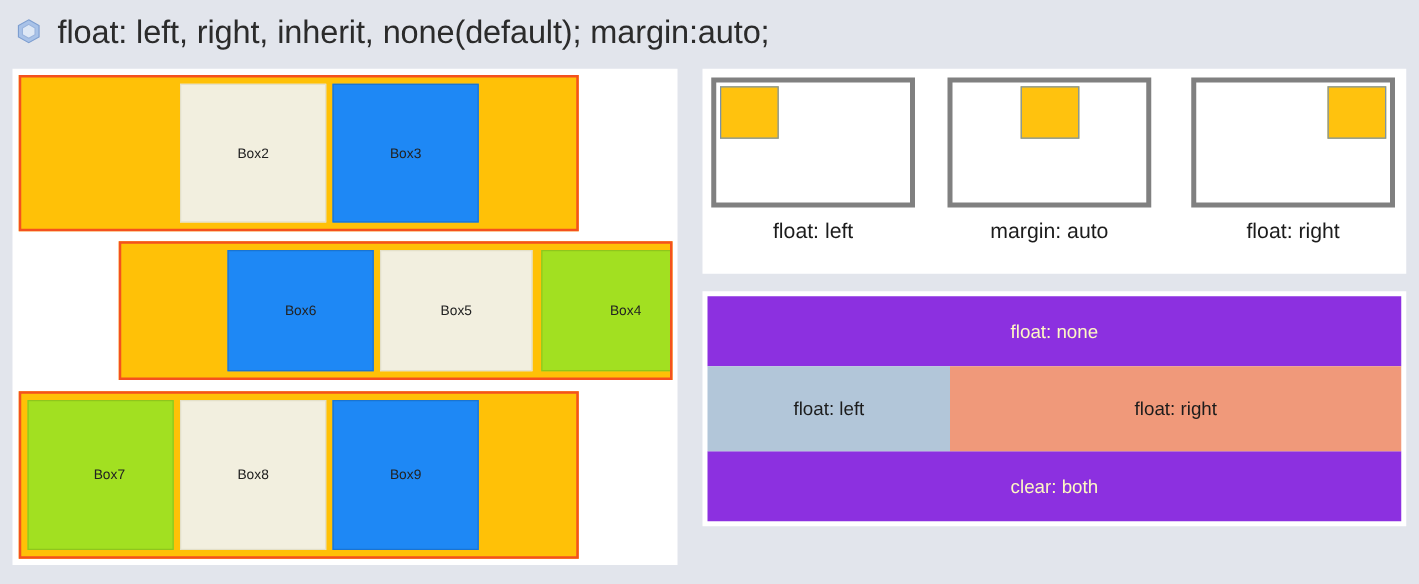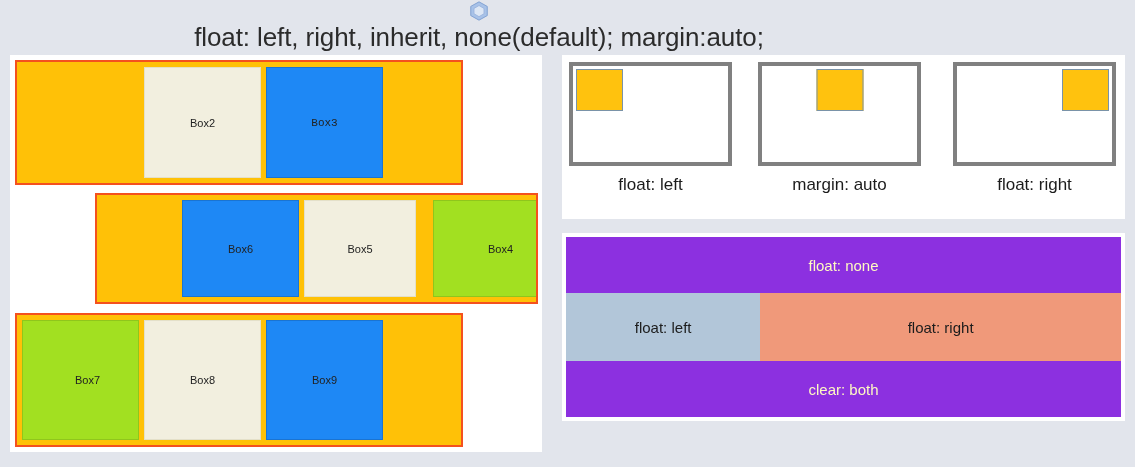--- a/index.html
+++ b/index.html
@@ -15,21 +15,20 @@
     position: relative;
   }
 
   
   #title-bar {
     position: absolute;
     left: 0; top: 0;
     width: 946px; height: 50px;
     display: flex;
     align-items: center;
-    flex-direction: column;
   }
   #hex-icon {
     width: 22px; height: 22px;
     margin-left: 12px;
     flex: 0 0 auto;
     display: block;
   }
   #title-text {
     margin-left: 12px;
     font-size: 26px;
@@ -142,30 +141,30 @@
   </svg>
   <span id="title-text">float: left, right, inherit, none(default); margin:auto;</span>
 </div>
 
 <div id="left-panel">
 
   <div class="float-row" id="row-1">
     <div class="box box-cream" style="left:127px;width:117px;">
       <span>Box2</span>
     </div>
-    <div class="box box-blue" style="left:249px;width:117px;font-family:Liberation Mono, monospace;">
+    <div class="box box-blue" style="left:249px;width:117px;">
       <span>Box3</span>
     </div>
   </div>
 
   <div class="float-row" id="row-2">
     <div class="box box-blue" style="left:85px;width:117px;">
       <span>Box6</span>
     </div>
-    <div class="box box-cream" style="left:207px;width:112px;">
+    <div class="box box-cream" style="left:207px;width:122px;">
       <span>Box5</span>
     </div>
     <div class="box box-green" style="left:336px;width:135px;">
       <span>Box4</span>
     </div>
   </div>
 
   <div class="float-row" id="row-3">
     <div class="box box-green" style="left:5px;width:117px;padding-left:14px;">
       <span>Box7</span>

